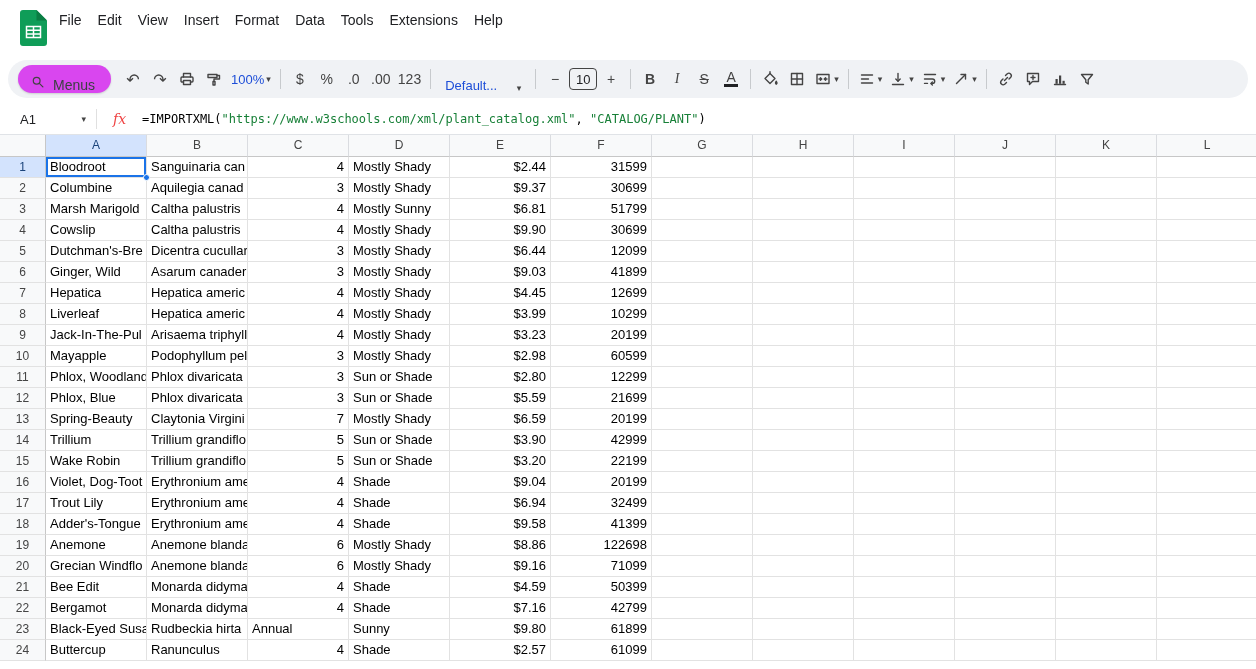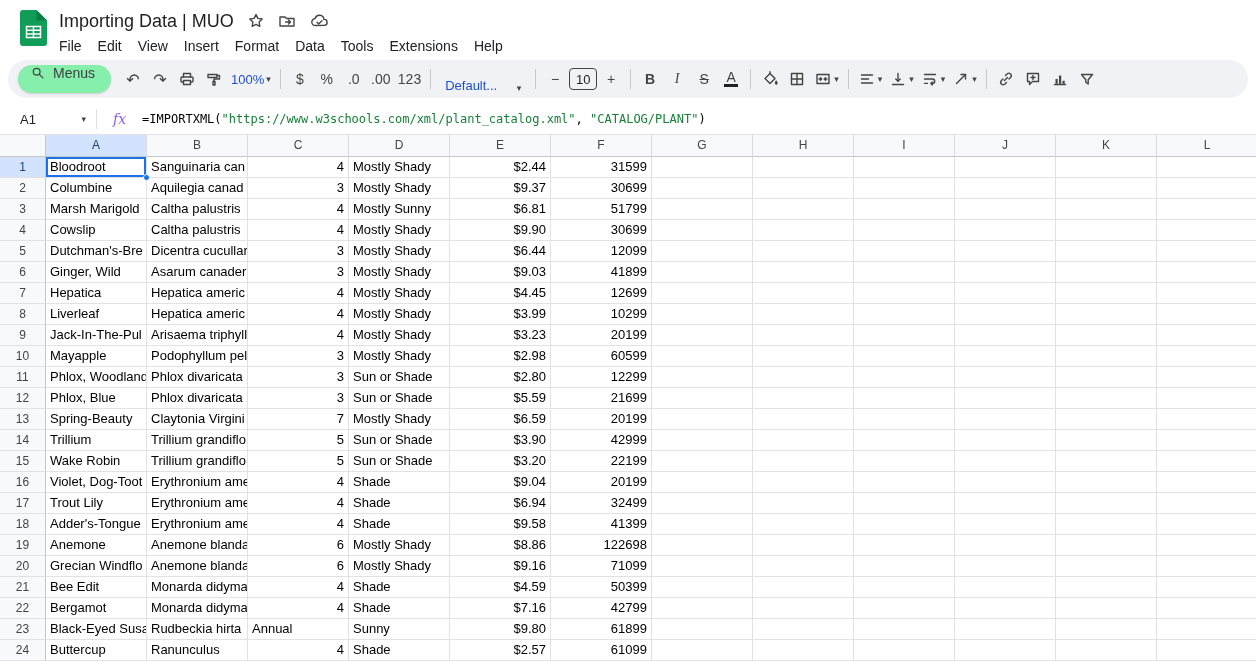--- a/index.html
+++ b/index.html
@@ -14,21 +14,21 @@
   .logo { margin-top:2px; flex:none; }
   .title-area { margin-left:12px; }
   .title-row { display:flex; align-items:center; gap:13px; height:26px; }
   .doc-title { font-size:18px; color:#1f1f1f; white-space:nowrap; }
   .doc-icon { display:flex; align-items:center; color:#444; }
   .menubar { display:flex; margin-left:-8px; margin-top:2px; }
   .menu-item { font-size:14px; color:#202124; padding:2px 8px; border-radius:10px; cursor:default; }
   
   .toolbar { margin:2px 8px 6px 8px; background:#f0f2f5; border-radius:22px; height:38px;
              display:flex; align-items:center; padding:0 10px; gap:1px; overflow:hidden; }
-  .menus-pill { background:#86efac; border-radius:18px; height:28px; display:flex; align-items:flex-start;
+  .menus-pill { background:#d946ef; border-radius:18px; height:28px; display:flex; align-items:flex-end;
                 gap:7px; padding:0 16px 0 12px; font-size:14px; color:#3c4043;
                 box-shadow:0 1px 2px rgba(0,0,0,0.15); margin-right:8px; flex:none; }
   .tb-btn { min-width:26px; height:28px; display:flex; align-items:center; justify-content:center;
             border:none; background:transparent; border-radius:4px; color:#444; font-size:14px;
             font-family:inherit; padding:0 3px; gap:2px; flex:none; }
   .tb-sep { width:1px; height:20px; background:#c7cacd; margin:0 5px; flex:none; }
   .dd { font-size:9px; color:#444; }
   .zoom-label, .font-label { font-size:13px; color:#1d4ed8; }
   .font-label { max-width:70px; overflow:hidden; white-space:nowrap; }
   .font-size-box { width:28px; height:22px; border:1.5px solid #444; border-radius:4px;
@@ -38,21 +38,21 @@
   .b-strike { text-decoration:line-through; }
   .b-tcolor { display:flex; flex-direction:column; align-items:center; line-height:12px; }
   .b-tcolor .bar { width:14px; height:3px; background:#202124; margin-top:1px; }
   .ic { stroke:#444; fill:none; stroke-width:1.4; stroke-linecap:round; stroke-linejoin:round; }
   .ic-fill { fill:#444; stroke:none; }
   
   .formula-bar { height:31px; display:flex; align-items:center; border-bottom:1px solid #e0e3e7; padding-left:4px; }
   .cell-ref-box { width:92px; padding:0 10px 0 16px; display:flex; align-items:center;
                   justify-content:space-between; font-size:13px; color:#202124; flex:none; }
   .fb-sep { width:1px; height:20px; background:#e0e0e0; flex:none; }
-  .fx { font-style:italic; font-family:"DejaVu Serif", serif; color:#8b5cf6; margin:0 16px 0 16px; font-size:14px; flex:none; }
+  .fx { font-style:italic; font-family:"DejaVu Serif", serif; color:#ef4444; margin:0 16px 0 16px; font-size:14px; flex:none; }
   .formula-text { font-family:"DejaVu Sans Mono", monospace; font-size:12px; color:#202124; white-space:pre; }
   .formula-text .string { color:#188038; }
   .formula-text .plain { color:#000000; }
   
   .grid { width:1256px; overflow:hidden; }
   .col-header-row { display:flex; height:22px; background:#f8f9fa; }
   .corner { width:46px; flex:none; border-right:1px solid #c7c7c7; border-bottom:1px solid #c7c7c7; background:#f8f9fa; }
   .col-h { width:101px; flex:none; text-align:center; line-height:21px; font-size:12px; color:#444;
            border-right:1px solid #dadce0; border-bottom:1px solid #c7c7c7; }
   .col-h.hl, .row-h.hl { background:#d3e3fd; color:#1a437a; }
@@ -73,40 +73,20 @@
 
 <header class="topbar">
   <div class="logo">
     <svg width="27" height="36" viewBox="0 0 27 36">
       <path d="M16.5 0H3a3 3 0 0 0-3 3v30a3 3 0 0 0 3 3h21a3 3 0 0 0 3-3V10.5z" fill="#0f9d58"></path>
       <path d="M16.5 0l10.5 10.5H16.5z" fill="#0a7d43"></path>
       <path d="M6.5 16.5h14v11h-14z M6.5 20.2h14 M6.5 23.9h14 M13.5 16.5v11" fill="none" stroke="#fff" stroke-width="1.5"></path>
     </svg>
   </div>
   <div class="title-area">
-    <div class="title-row">
-      <span class="doc-title">Importing Data | MUO</span>
-      <span class="doc-icon">
-        <svg width="18" height="18" viewBox="0 0 18 18" class="ic">
-            <path d="M9 2.5l1.9 3.9 4.3.6-3.1 3 .7 4.3L9 12.3 5.2 14.3l.7-4.3-3.1-3 4.3-.6z"></path>
-          </svg>
-      </span>
-      <span class="doc-icon">
-        <svg width="18" height="18" viewBox="0 0 18 18" class="ic">
-            <path d="M2 5h5l1.5 1.5H16V14H2z"></path>
-            <path d="M7.5 10h5M10.5 8l2 2-2 2"></path>
-          </svg>
-      </span>
-      <span class="doc-icon">
-        <svg width="20" height="18" viewBox="0 0 18 18" class="ic">
-            <path d="M5.5 13.5a3.5 3.5 0 0 1-.4-7 4.5 4.5 0 0 1 8.8.9 3 3 0 0 1 .4 6z"></path>
-            <path d="M7 10.3l1.6 1.6L12 8.8"></path>
-          </svg>
-      </span>
-    </div>
     <nav class="menubar">
         <span class="menu-item">File</span>
         <span class="menu-item">Edit</span>
         <span class="menu-item">View</span>
         <span class="menu-item">Insert</span>
         <span class="menu-item">Format</span>
         <span class="menu-item">Data</span>
         <span class="menu-item">Tools</span>
         <span class="menu-item">Extensions</span>
         <span class="menu-item">Help</span>

